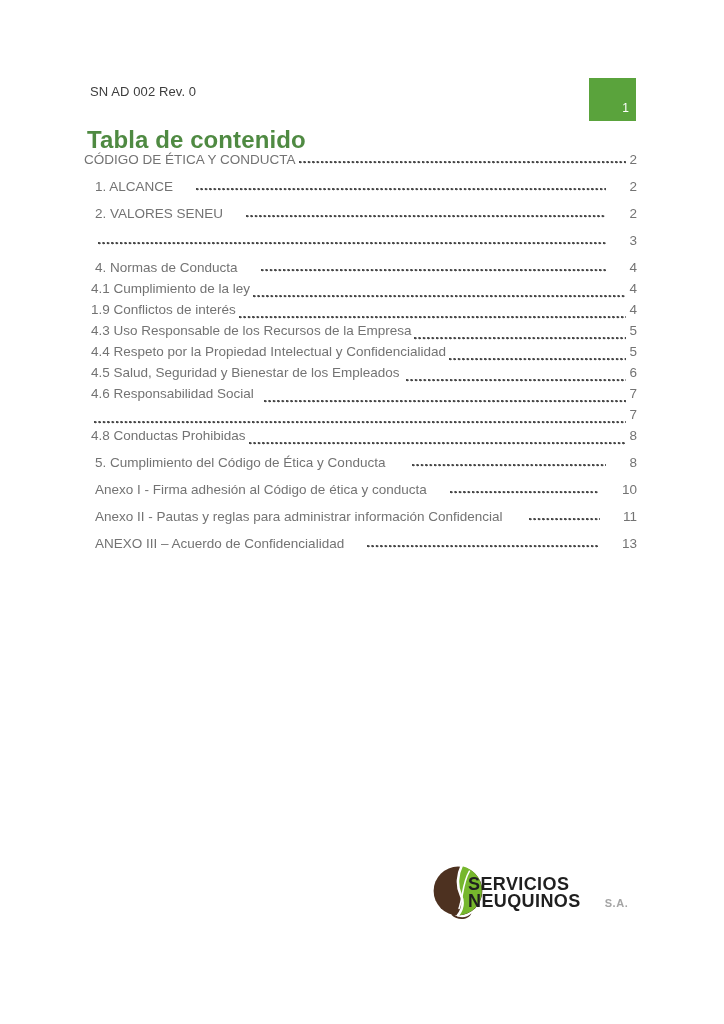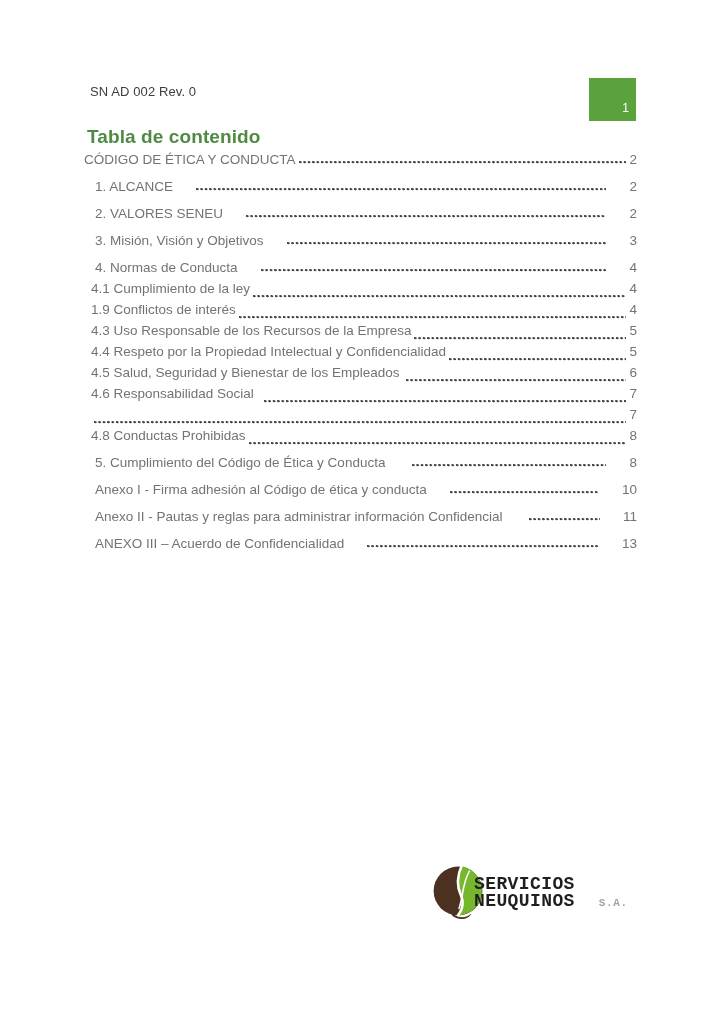--- a/index.html
+++ b/index.html
@@ -12,21 +12,21 @@
     font-size:13px;color:#3d3d3d;letter-spacing:0.1px;
   }
   .page-badge{
     position:absolute;left:589px;top:78px;width:47px;height:43px;
     background:#5aa33c;color:#ffffff;font-size:12px;
     display:flex;align-items:flex-end;justify-content:flex-end;
     box-sizing:border-box;padding:0 7px 6px 0;
   }
   .toc-title{
     position:absolute;left:87px;top:126px;
-    font-size:19px;font-weight:bold;color:#4f8a42;letter-spacing:0.1px;
+    font-size:24px;font-weight:bold;color:#4f8a42;letter-spacing:0.1px;
   }
   .toc{
     position:absolute;left:84px;top:151px;width:553px;
   }
   .toc-row{
     display:flex;align-items:baseline;
     font-size:13.5px;color:#737373;line-height:18px;
     cursor:pointer;
   }
   .toc-row.lv1{padding-left:0;margin-top:0;}
@@ -36,21 +36,21 @@
   .dots{
     flex:1;height:4px;margin:0 2px 0 3px;
     background-image:radial-gradient(circle at 1.2px 2.2px,#474747 1.05px,transparent 1.4px);
     background-size:4.4px 4px;background-repeat:repeat-x;background-position:left bottom;
   }
   .toc-page{margin-left:1px;}
   .logo{
     position:absolute;left:432px;top:863px;width:210px;height:62px;
   }
   .logo-mark{position:absolute;left:0;top:2px;width:52px;height:56px;}
-  .logo-text{position:absolute;left:42px;top:13px;font-family:Liberation Mono, monospace;}
+  .logo-text{position:absolute;left:36px;top:13px;}
   .logo-l1{
     font-size:18px;font-weight:bold;color:#1f1f1f;
     letter-spacing:0.4px;line-height:17px;white-space:nowrap;
   }
   .logo-l2row{display:flex;align-items:baseline;}
   .logo-suffix{
     font-size:11px;color:#a5a5a5;font-weight:bold;
     margin-left:4px;letter-spacing:0.6px;padding-left:20px;
   }
 </style>
@@ -74,21 +74,20 @@
     <span class="toc-label">1. ALCANCE</span>
     <span class="dots"></span>
     <span class="toc-page">2</span>
   </div>
     <div class="toc-row lv2">
     <span class="toc-label">2. VALORES SENEU</span>
     <span class="dots"></span>
     <span class="toc-page">2</span>
   </div>
     <div class="toc-row lv2">
-    <span class="toc-label">3. Misión, Visión y Objetivos</span>
     <span class="dots"></span>
     <span class="toc-page">3</span>
   </div>
     <div class="toc-row lv2">
     <span class="toc-label">4. Normas de Conducta</span>
     <span class="dots"></span>
     <span class="toc-page">4</span>
   </div>
     <div class="toc-row lv3">
     <span class="toc-label">4.1 Cumplimiento de la ley</span>

